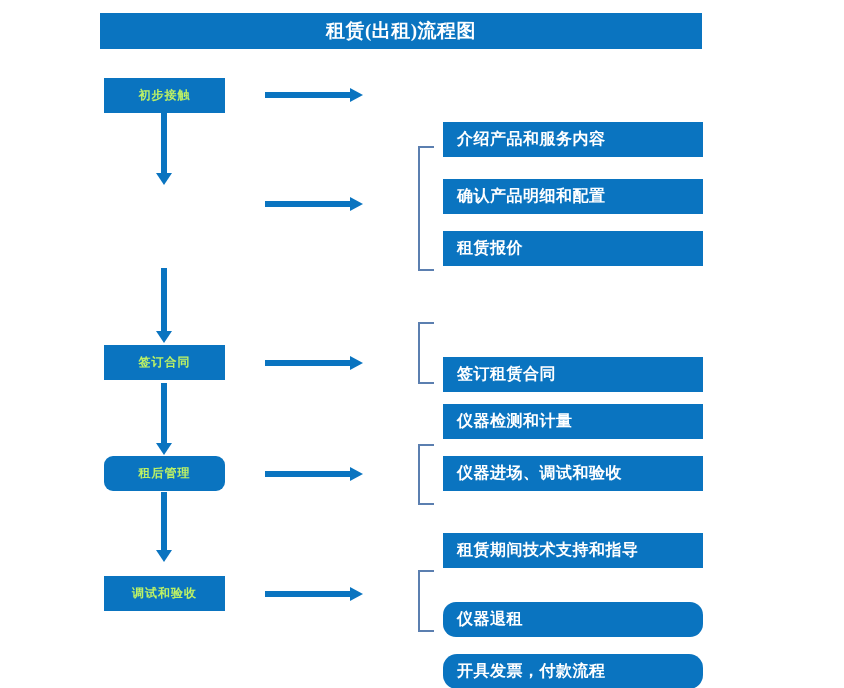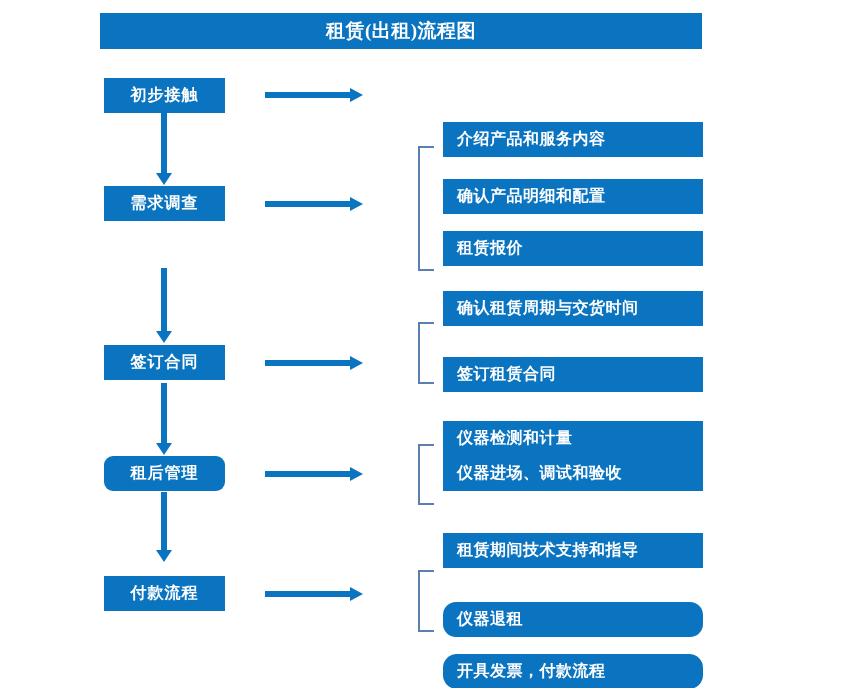--- a/index.html
+++ b/index.html
@@ -34,22 +34,22 @@
     justify-content: center;
     letter-spacing: 0.5px;
   }
 
   
   .stage-box {
     position: absolute;
     width: 121px;
     height: 35px;
     background: #0A74C0;
-    color: #ffffff;
-    font-size: 16px;
+    color: #bef264;
+    font-size: 12px;
     font-weight: bold;
     display: flex;
     align-items: center;
     justify-content: center;
     letter-spacing: 1px;
   }
 
   
   .detail-box {
     position: absolute;
@@ -141,49 +141,47 @@
     <span class="head"></span>
   </div>
 
   <div class="detail-box" style="top:78px;">介绍产品和服务内容</div>
 
   <div class="v-arrow" style="left:156px; top:113px; height:72px;">
     <span class="shaft" style="height:60px;"></span>
     <span class="head"></span>
   </div>
 
-  <div class="stage-box" style="left:104px; top:186px;">需求调查</div>
 
   <div class="h-arrow" style="left:265px; top:197px;">
     <span class="shaft"></span>
     <span class="head"></span>
   </div>
 
   <div class="bracket" style="left:418px; top:146px; height:125px;"></div>
 
   <div class="detail-box" style="top:135px;">确认产品明细和配置</div>
   <div class="detail-box" style="top:187px;">租赁报价</div>
-  <div class="detail-box" style="top:247px;">确认租赁周期与交货时间</div>
 
   <div class="v-arrow" style="left:156px; top:268px; height:75px;">
     <span class="shaft" style="height:63px;"></span>
     <span class="head"></span>
   </div>
 
   <div class="stage-box" style="left:104px; top:345px;">签订合同</div>
 
   <div class="h-arrow" style="left:265px; top:356px;">
     <span class="shaft"></span>
     <span class="head"></span>
   </div>
 
   <div class="bracket" style="left:418px; top:322px; height:62px;"></div>
 
   <div class="detail-box" style="top:313px;">签订租赁合同</div>
-  <div class="detail-box" style="top:377px;">仪器检测和计量</div>
+  <div class="detail-box" style="top:360px;">仪器检测和计量</div>
 
   <div class="v-arrow" style="left:156px; top:383px; height:72px;">
     <span class="shaft" style="height:60px;"></span>
     <span class="head"></span>
   </div>
 
   <div class="stage-box" style="left:104px; top:456px;border-radius:9px;">租后管理</div>
 
   <div class="h-arrow" style="left:265px; top:467px;">
     <span class="shaft"></span>
@@ -193,21 +191,21 @@
   <div class="bracket" style="left:418px; top:444px; height:61px;"></div>
 
   <div class="detail-box" style="top:412px;">仪器进场、调试和验收</div>
   <div class="detail-box" style="top:489px;">租赁期间技术支持和指导</div>
 
   <div class="v-arrow" style="left:156px; top:492px; height:70px;">
     <span class="shaft" style="height:58px;"></span>
     <span class="head"></span>
   </div>
 
-  <div class="stage-box" style="left:104px; top:576px;">付款流程</div>
+  <div class="stage-box" style="left:104px; top:576px;">调试和验收</div>
 
   <div class="h-arrow" style="left:265px; top:587px;">
     <span class="shaft"></span>
     <span class="head"></span>
   </div>
 
   <div class="bracket" style="left:418px; top:570px; height:62px;"></div>
 
   <div class="detail-box" style="top:558px;border-radius:13px;">仪器退租</div>
   <div class="detail-box" style="top:610px;border-radius:14px;">开具发票，付款流程</div>

